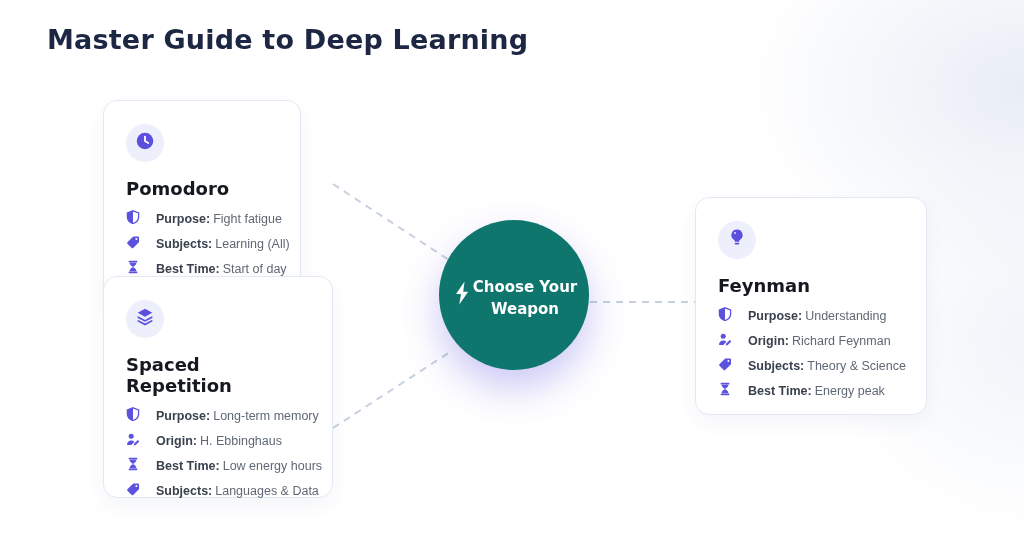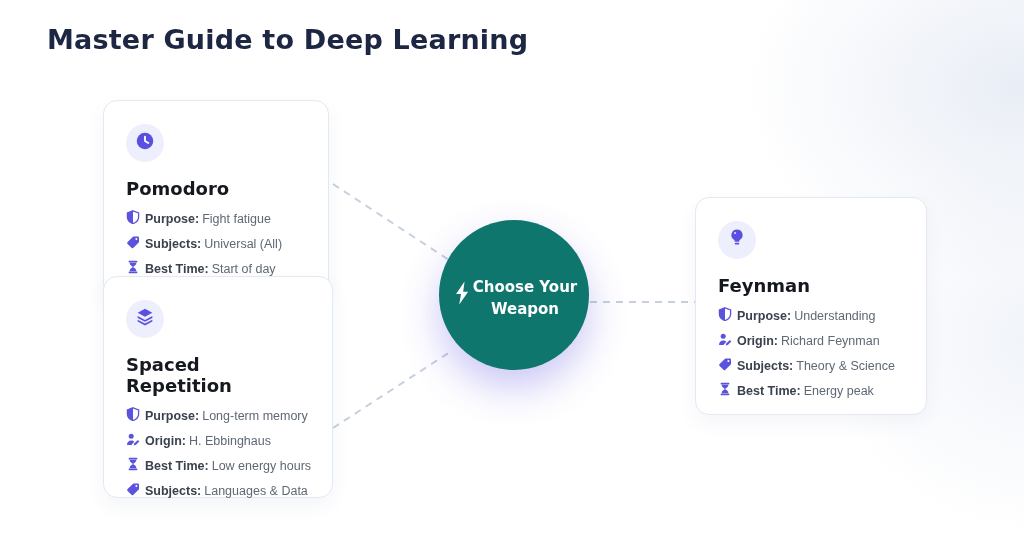--- a/index.html
+++ b/index.html
@@ -38,39 +38,39 @@
   .connectors { position: absolute; inset: 0; z-index: 1; }
 
   .card {
     position: absolute;
     background: #ffffff;
     border: 1px solid #e3e9f3;
     border-radius: 14px;
     box-shadow: 0 8px 20px rgba(40, 60, 110, 0.05);
     padding: 23px 22px;
   }
-  .card--pomodoro { left: 103px; top: 100px; width: 226px; height: 198px; z-index: 2; }
+  .card--pomodoro { left: 103px; top: 100px; width: 198px; height: 198px; z-index: 2; }
   .card--spaced   { left: 103px; top: 276px; width: 230px; height: 222px; z-index: 3; }
   .card--feynman  { left: 695px; top: 197px; width: 232px; height: 218px; z-index: 2; }
 
   .icon-circle {
     width: 38px; height: 38px;
     border-radius: 50%;
     background: #edeffc;
     display: flex; align-items: center; justify-content: center;
   }
   .card-title {
     margin-top: 16px;
     font-size: 18px;
     font-weight: 700;
     color: #15181f;
   }
   .rows { margin-top: 11px; display: flex; flex-direction: column; gap: 8px; }
   .row {
-    display: flex; align-items: center; gap: 5px;
+    display: flex; align-items: center; gap: 16px;
     font-family: "Liberation Sans", sans-serif;
     font-size: 12.5px;
     white-space: nowrap;
     line-height: 14px;
   }
   .row svg { flex: 0 0 auto; }
   .row .label { font-weight: 700; color: #3a424f; }
   .row .value { color: #5f6875; margin-left: 3px; }
 
   .center-node {
@@ -117,21 +117,21 @@
               <path d="M7 0.8 L12.6 2.9 V7 C12.6 10.4 10.1 12.5 7 13.6 C3.9 12.5 1.4 10.4 1.4 7 V2.9 Z" fill="none" stroke="#5b53dd" stroke-width="1.3"></path>
               <path d="M7 0.8 L1.4 2.9 V7 C1.4 10.4 3.9 12.5 7 13.6 Z" fill="#5b53dd"></path>
             </svg></span>
         <span><span class="label">Purpose:</span><span class="value">Fight fatigue</span></span>
       </div>
       <div class="row">
         <span><svg width="14" height="14" viewBox="0 0 14 14">
               <path d="M7.3 1.5 H12 a1 1 0 0 1 1 1 V7.2 L7.4 12.8 a1.3 1.3 0 0 1-1.9 0 L1.6 8.9 a1.3 1.3 0 0 1 0-1.9 Z" fill="#5b53dd"></path>
               <circle cx="10.4" cy="4" r="1" fill="#ffffff"></circle>
             </svg></span>
-        <span><span class="label">Subjects:</span><span class="value">Universal (All)</span></span>
+        <span><span class="label">Subjects:</span><span class="value">Learning (All)</span></span>
       </div>
       <div class="row">
         <span><svg width="14" height="14" viewBox="0 0 14 14">
               <rect x="2.6" y="0.8" width="8.8" height="1.7" rx="0.8" fill="#5b53dd"></rect>
               <rect x="2.6" y="11.5" width="8.8" height="1.7" rx="0.8" fill="#5b53dd"></rect>
               <path d="M3.6 2.8 h6.8 c0 2.3-2 3.2-3.4 4.2 C5.6 6 3.6 5.1 3.6 2.8 Z" fill="#5b53dd"></path>
               <path d="M7 7 c1.4 1 3.4 1.9 3.4 4.2 H3.6 C3.6 8.9 5.6 8 7 7 Z" fill="#5b53dd"></path>
             </svg></span>
         <span><span class="label">Best Time:</span><span class="value">Start of day</span></span>
       </div>

